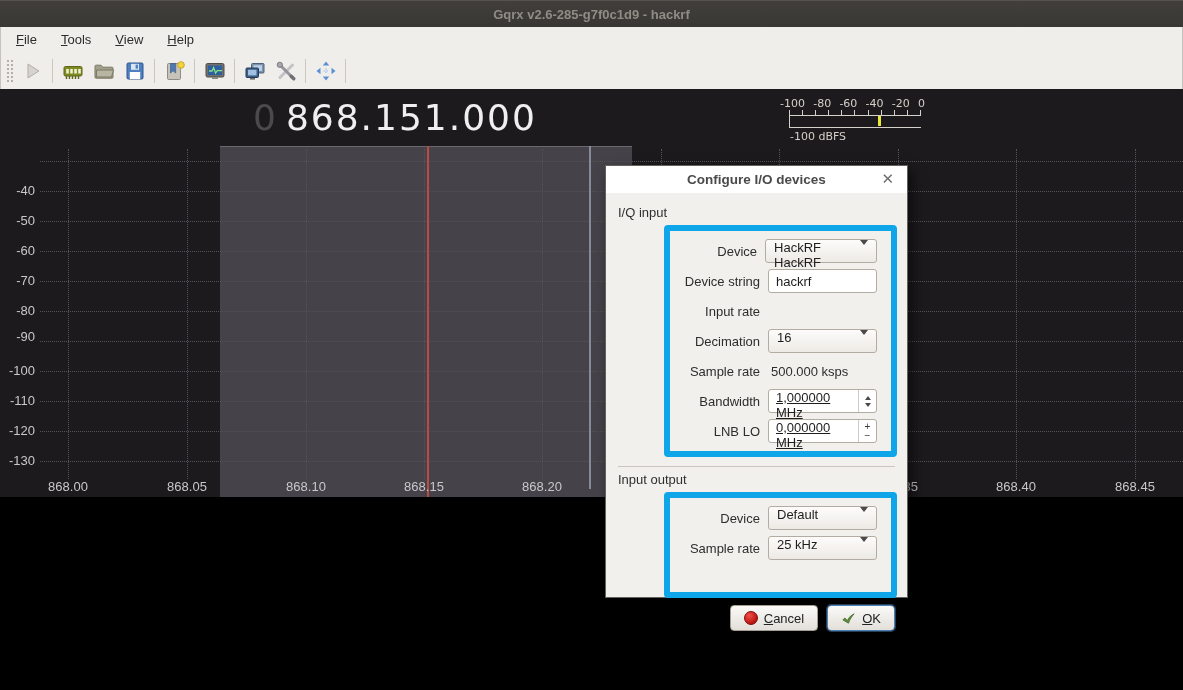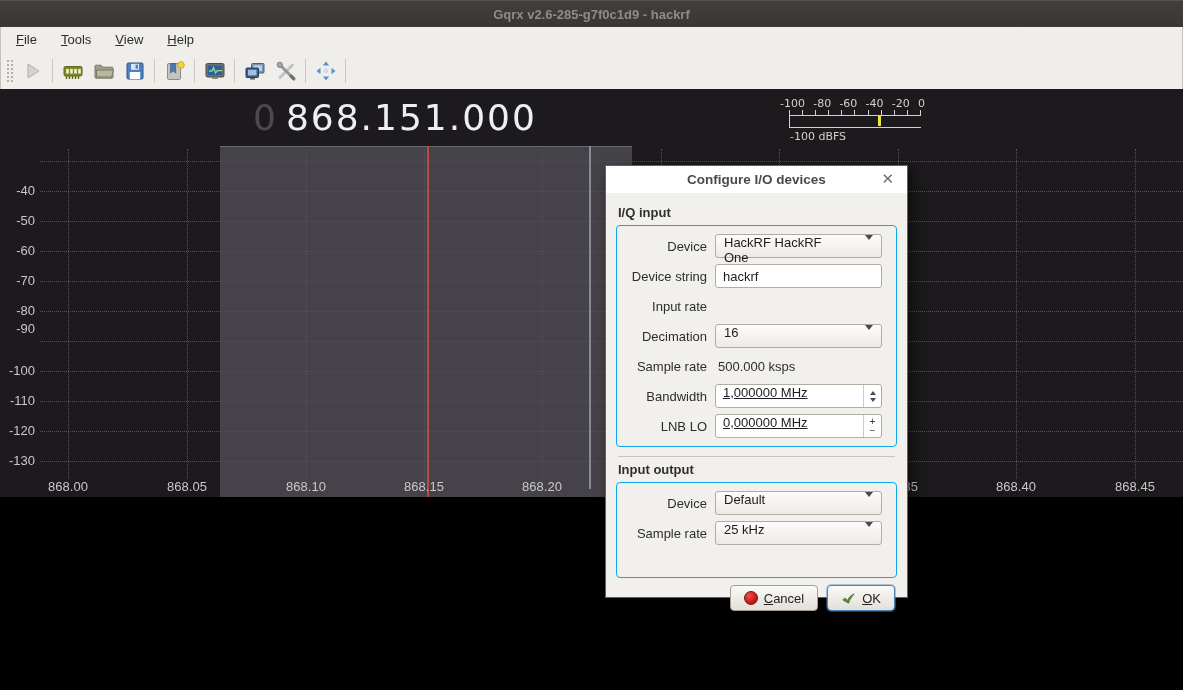--- a/index.html
+++ b/index.html
@@ -54,22 +54,22 @@
   .waterfall { height:193px; background:#000; }
 
   
   .dialog { position:absolute; left:605px; top:165px; width:303px; height:433px; z-index:20;
             background:#f2f0ec; border:1px solid #63615c;
             box-shadow:4px 6px 12px rgba(0,0,0,.6); }
   .dlg-titlebar { position:relative; height:27px; background:#ffffff; text-align:center; }
   .dlg-title { line-height:27px; font-size:13.5px; font-weight:bold; color:#4a4a4a; }
   .dlg-close { position:absolute; right:13px; top:0; line-height:26px; font-size:15px; color:#6e6e6e; }
   .dlg-body { padding:7px 10px 0 10px; }
-  .section-label { font-size:13px; color:#2f2f2f; margin:5px 2px 5px 2px;font-weight:bold; }
-  .groupbox { border:1px solid #0ea5e9; border-radius:4px; padding:8px 14px 8px 6px; background:#f2f0ec; }
+  .section-label { font-size:13px; color:#2f2f2f; margin:5px 2px 5px 2px; }
+  .groupbox { border:6px solid #0ea5e9; border-radius:4px; padding:8px 14px 8px 6px; background:#f2f0ec;margin-left:48px; }
   .row { display:flex; align-items:center; height:24px; margin-bottom:6px; }
   .row:last-child { margin-bottom:0; }
   .rowlabel { width:92px; text-align:right; padding-right:8px; font-size:13px; color:#2d2d2d; white-space:nowrap; }
   .control { flex:1; display:flex; height:24px; }
 
   .combo { flex:1; display:flex; padding:0 8px; font-size:13px; color:#1d1d1d;
            border:1px solid #b3aca2; border-radius:3px;
            background:linear-gradient(#fdfcfb,#edeae5);gap:39px; }
   .combo .caret { margin-left:auto; width:0; height:0; border-left:4px solid transparent;
                   border-right:4px solid transparent; border-top:5px solid #4a4a4a; }
@@ -247,21 +247,21 @@
         <div class="meter-needle"></div>
       </div>
       <div class="meter-readout">-100 dBFS</div>
     </div>
 
     <div class="db-label" style="top:94px">-40</div>
     <div class="db-label" style="top:124px">-50</div>
     <div class="db-label" style="top:154px">-60</div>
     <div class="db-label" style="top:184px">-70</div>
     <div class="db-label" style="top:214px">-80</div>
-    <div class="db-label" style="top:232px">-90</div>
+    <div class="db-label" style="top:240px">-90</div>
     <div class="db-label" style="top:274px">-100</div>
     <div class="db-label" style="top:304px">-110</div>
     <div class="db-label" style="top:334px">-120</div>
     <div class="db-label" style="top:364px">-130</div>
 
     <div class="fq-label" style="left:28px">868.00</div>
     <div class="fq-label" style="left:147px">868.05</div>
     <div class="fq-label" style="left:266px">868.10</div>
     <div class="fq-label" style="left:384px">868.15</div>
     <div class="fq-label" style="left:502px">868.20</div>

